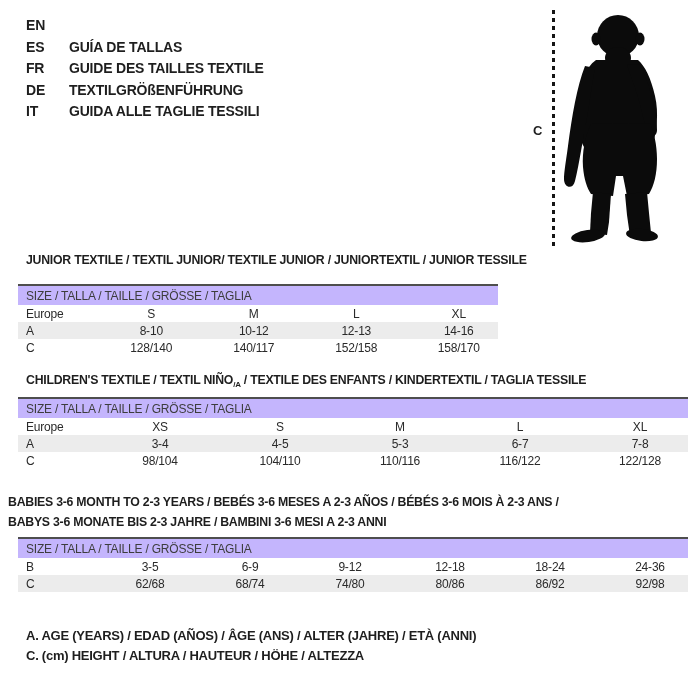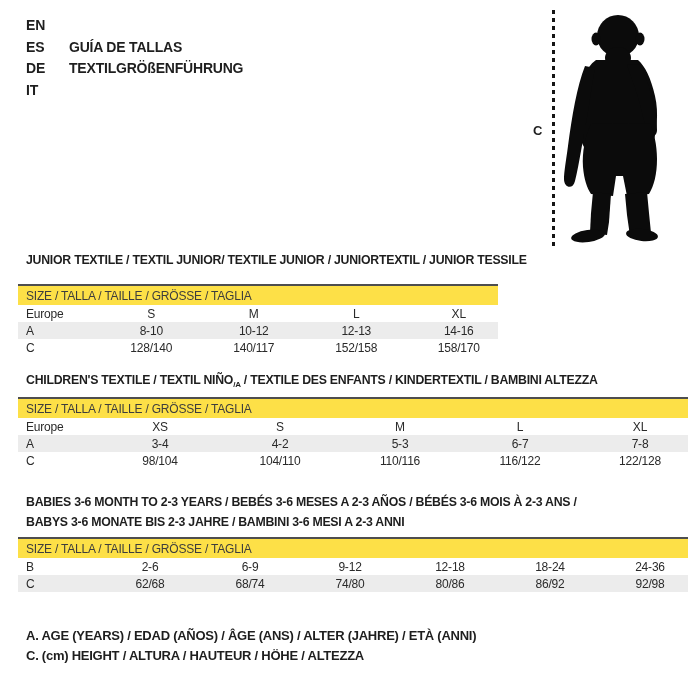--- a/index.html
+++ b/index.html
@@ -19,29 +19,29 @@
   
   .dash-line{left:552px;top:10px;width:3px;height:237px;
     background:repeating-linear-gradient(to bottom,#141414 0 4px,transparent 4px 8px);}
   .height-label{left:533px;top:123px;font-weight:bold;font-size:13px;}
   .silhouette{left:561px;top:8px;}
 
   
   .section-title{font-weight:bold;font-size:12.3px;letter-spacing:-0.25px;white-space:nowrap;}
   .t1-title{left:26px;top:253px;}
   .t2-title{left:26px;top:373px;}
-  .t3-title{left:26px;top:493px;line-height:19.5px;white-space:normal;width:620px;}
+  .t3-title{left:8px;top:493px;line-height:19.5px;white-space:normal;width:620px;}
   .sub-a{font-size:8px;position:relative;top:3px;}
 
   
   .size-table{border-top:2px solid #4e4e4e;}
   .tbl1{left:18px;top:284px;width:480px;}
   .tbl2{left:18px;top:397px;width:670px;}
   .tbl3{left:18px;top:537px;width:670px;}
-  .band{background:#fde047;height:19px;display:flex;align-items:center;
+  .band{background:#c4b5fd;height:19px;display:flex;align-items:center;
     padding-left:8px;font-size:12px;color:#3d3d3d;letter-spacing:-0.2px;}
   .trow{display:flex;height:17px;align-items:center;font-size:12px;letter-spacing:-0.2px;color:#2a2a2a;gap:24px;}
   .trow.shaded{background:#ececec;}
   .tlabel{width:62px;padding-left:8px;flex:none;}
   .tcell{flex:1;text-align:center;}
 
   
   .notes{left:26px;top:626px;font-weight:bold;font-size:13px;line-height:19.5px;letter-spacing:-0.25px;}
 </style>
 </head>
@@ -49,25 +49,30 @@
 
 <div class="abs lang-list">
   <div class="lang-row">
     <span class="lang-code">EN</span>
   </div>
   <div class="lang-row">
     <span class="lang-code">ES</span>
     <span class="lang-label">GUÍA DE TALLAS</span>
   </div>
   <div class="lang-row">
+    <span class="lang-code">FR</span>
+    <span class="lang-label">GUIDE DES TAILLES TEXTILE</span>
+  </div>
+  <div class="lang-row">
     <span class="lang-code">DE</span>
     <span class="lang-label">TEXTILGRÖßENFÜHRUNG</span>
   </div>
   <div class="lang-row">
     <span class="lang-code">IT</span>
+    <span class="lang-label">GUIDA ALLE TAGLIE TESSILI</span>
   </div>
 </div>
 
 <span class="abs height-label">C</span>
 <div class="abs dash-line"></div>
 <svg class="abs silhouette" width="110" height="235" viewBox="0 0 110 235" xmlns="http://www.w3.org/2000/svg" fill="#0b0b0b">
 
   <circle cx="57" cy="28" r="21"></circle>
   <ellipse cx="35" cy="31" rx="4.5" ry="6.5"></ellipse>
   <ellipse cx="79" cy="31" rx="4.5" ry="6.5"></ellipse>
@@ -108,36 +113,36 @@
   <div class="trow">
     <span class="tlabel">C</span>
     <span class="tcell">128/140</span>
     <span class="tcell">140/117</span>
     <span class="tcell">152/158</span>
     <span class="tcell">158/170</span>
   </div>
 </div>
 
 <div class="abs section-title t2-title">
-  <span>CHILDREN'S TEXTILE / TEXTIL NIÑO</span><span class="sub-a">/A</span><span> / TEXTILE DES ENFANTS / KINDERTEXTIL / BAMBINI ALTEZZA</span>
+  <span>CHILDREN'S TEXTILE / TEXTIL NIÑO</span><span class="sub-a">/A</span><span> / TEXTILE DES ENFANTS / KINDERTEXTIL / TAGLIA TESSILE</span>
 </div>
 <div class="abs size-table tbl2">
   <div class="band">SIZE / TALLA / TAILLE / GRÖSSE / TAGLIA</div>
   <div class="trow">
     <span class="tlabel">Europe</span>
     <span class="tcell">XS</span>
     <span class="tcell">S</span>
     <span class="tcell">M</span>
     <span class="tcell">L</span>
     <span class="tcell">XL</span>
   </div>
   <div class="trow shaded">
     <span class="tlabel">A</span>
     <span class="tcell">3-4</span>
-    <span class="tcell">4-2</span>
+    <span class="tcell">4-5</span>
     <span class="tcell">5-3</span>
     <span class="tcell">6-7</span>
     <span class="tcell">7-8</span>
   </div>
   <div class="trow">
     <span class="tlabel">C</span>
     <span class="tcell">98/104</span>
     <span class="tcell">104/110</span>
     <span class="tcell">110/116</span>
     <span class="tcell">116/122</span>
@@ -146,21 +151,21 @@
 </div>
 
 <div class="abs section-title t3-title">
   <div>BABIES 3-6 MONTH TO 2-3 YEARS / BEBÉS 3-6 MESES A 2-3 AÑOS / BÉBÉS 3-6 MOIS À 2-3 ANS /</div>
   <div>BABYS 3-6 MONATE BIS 2-3 JAHRE / BAMBINI 3-6 MESI A 2-3 ANNI</div>
 </div>
 <div class="abs size-table tbl3">
   <div class="band">SIZE / TALLA / TAILLE / GRÖSSE / TAGLIA</div>
   <div class="trow">
     <span class="tlabel">B</span>
-    <span class="tcell">2-6</span>
+    <span class="tcell">3-5</span>
     <span class="tcell">6-9</span>
     <span class="tcell">9-12</span>
     <span class="tcell">12-18</span>
     <span class="tcell">18-24</span>
     <span class="tcell">24-36</span>
   </div>
   <div class="trow shaded">
     <span class="tlabel">C</span>
     <span class="tcell">62/68</span>
     <span class="tcell">68/74</span>

